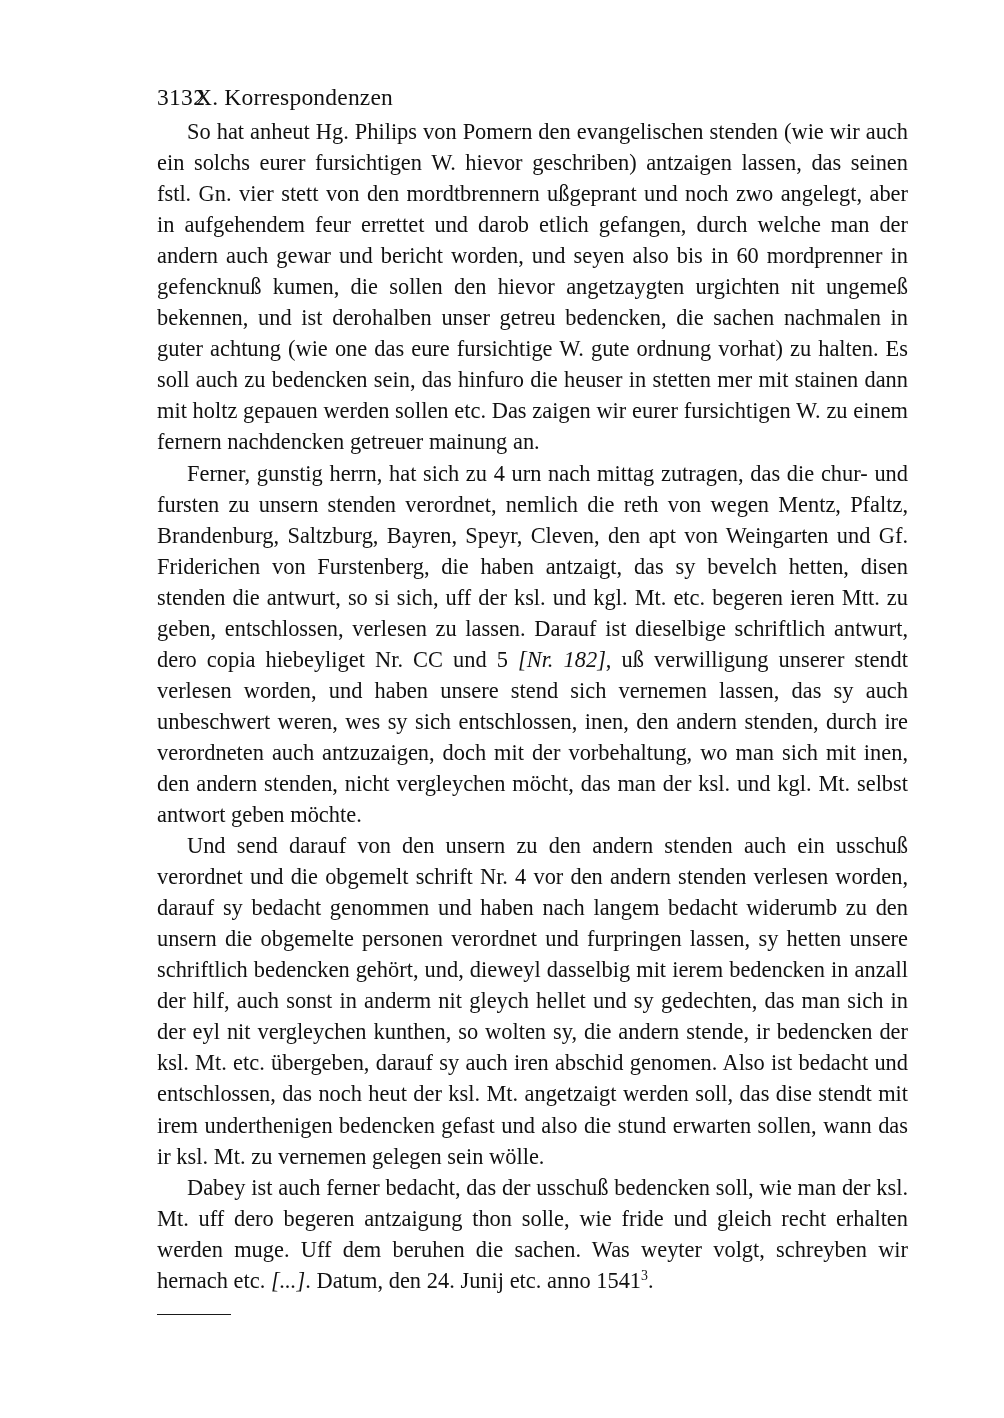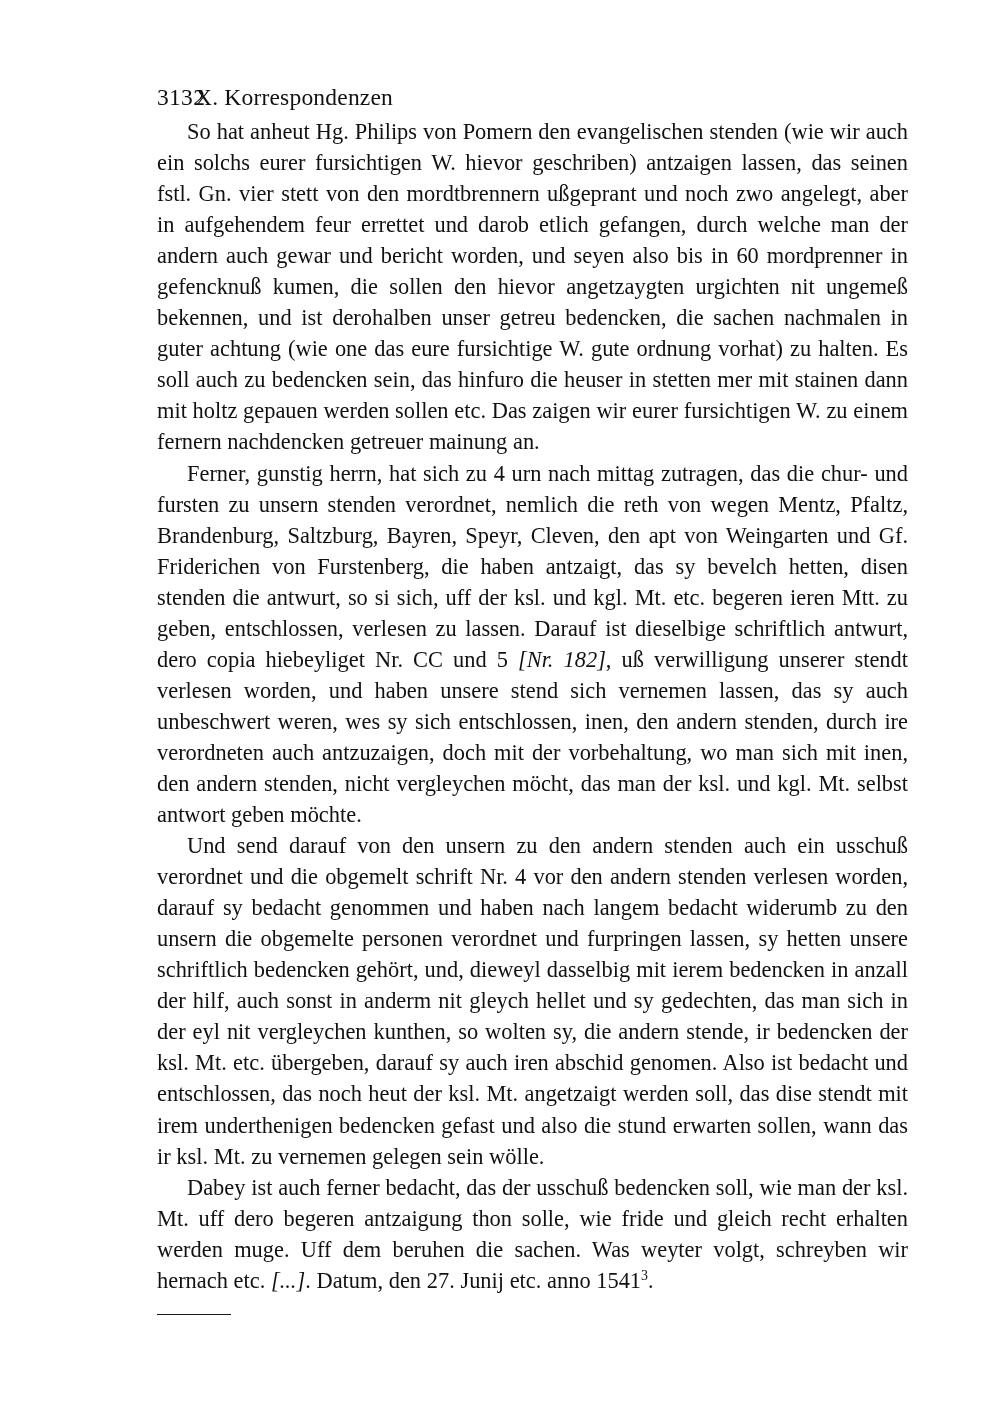--- a/index.html
+++ b/index.html
@@ -117,21 +117,21 @@
 
     <div class="running-head">
       <span class="folio">3132</span>
       <span class="head-title">X. Korrespondenzen</span>
     </div>
 
     <div class="body-block">
       <p class="para first">So hat anheut Hg. Philips von Pomern den evangelischen stenden (wie wir auch ein solchs eurer fursichtigen W. hievor geschriben) antzaigen lassen, das seinen fstl. Gn. vier stett von den mordtbrennern ußgeprant und noch zwo angelegt, aber in aufgehendem feur errettet und darob etlich gefangen, durch welche man der andern auch gewar und bericht worden, und seyen also bis in 60 mordprenner in gefencknuß kumen, die sollen den hievor angetzaygten urgichten nit ungemeß bekennen, und ist derohalben unser getreu bedencken, die sachen nachmalen in guter achtung (wie one das eure fursichtige W. gute ordnung vorhat) zu halten. Es soll auch zu bedencken sein, das hinfuro die heuser in stetten mer mit stainen dann mit holtz gepauen werden sollen etc. Das zaigen wir eurer fursichtigen W. zu einem fernern nachdencken getreuer mainung an.</p>
       <p class="para"><span>Ferner, gunstig herrn, hat sich zu 4 urn nach mittag zutragen, das die chur- und fursten zu unsern stenden verordnet, nemlich die reth von wegen Mentz, Pfaltz, Brandenburg, Saltzburg, Bayren, Speyr, Cleven, den apt von Weingarten und Gf. Friderichen von Furstenberg, die haben antzaigt, das sy bevelch hetten, disen stenden die antwurt, so si sich, uff der ksl. und kgl. Mt. etc. begeren ieren Mtt. zu geben, entschlossen, verlesen zu lassen. Darauf ist dieselbige schriftlich antwurt, dero copia hiebeyliget Nr. CC und 5 </span><i>[Nr. 182]</i><span>, uß verwilligung unserer stendt verlesen worden, und haben unsere stend sich vernemen lassen, das sy auch unbeschwert weren, wes sy sich entschlossen, inen, den andern stenden, durch ire verordneten auch antzuzaigen, doch mit der vorbehaltung, wo man sich mit inen, den andern stenden, nicht vergleychen möcht, das man der ksl. und kgl. Mt. selbst antwort geben möchte.</span></p>
       <p class="para">Und send darauf von den unsern zu den andern stenden auch ein usschuß verordnet und die obgemelt schrift Nr. 4 vor den andern stenden verlesen worden, darauf sy bedacht genommen und haben nach langem bedacht widerumb zu den unsern die obgemelte personen verordnet und furpringen lassen, sy hetten unsere schriftlich bedencken gehört, und, dieweyl dasselbig mit ierem bedencken in anzall der hilf, auch sonst in anderm nit gleych hellet und sy gedechten, das man sich in der eyl nit vergleychen kunthen, so wolten sy, die andern stende, ir bedencken der ksl. Mt. etc. übergeben, darauf sy auch iren abschid genomen. Also ist bedacht und entschlossen, das noch heut der ksl. Mt. angetzaigt werden soll, das dise stendt mit irem underthenigen bedencken gefast und also die stund erwarten sollen, wann das ir ksl. Mt. zu vernemen gelegen sein wölle.</p>
-      <p class="para"><span>Dabey ist auch ferner bedacht, das der usschuß bedencken soll, wie man der ksl. Mt. uff dero begeren antzaigung thon solle, wie fride und gleich recht erhalten werden muge. Uff dem beruhen die sachen. Was weyter volgt, schreyben wir hernach etc. </span><i>[...]</i><span>. Datum, den 27. Junij etc. anno 1541</span><sup class="fn-ref">3</sup><span>.</span></p>
+      <p class="para"><span>Dabey ist auch ferner bedacht, das der usschuß bedencken soll, wie man der ksl. Mt. uff dero begeren antzaigung thon solle, wie fride und gleich recht erhalten werden muge. Uff dem beruhen die sachen. Was weyter volgt, schreyben wir hernach etc. </span><i>[...]</i><span>. Datum, den 24. Junij etc. anno 1541</span><sup class="fn-ref">3</sup><span>.</span></p>
     </div>
 
     <div class="footnote-area">
       <div class="footnote-rule"></div>
     </div>
 
   </div>
 </div>
 
 </body></html>

